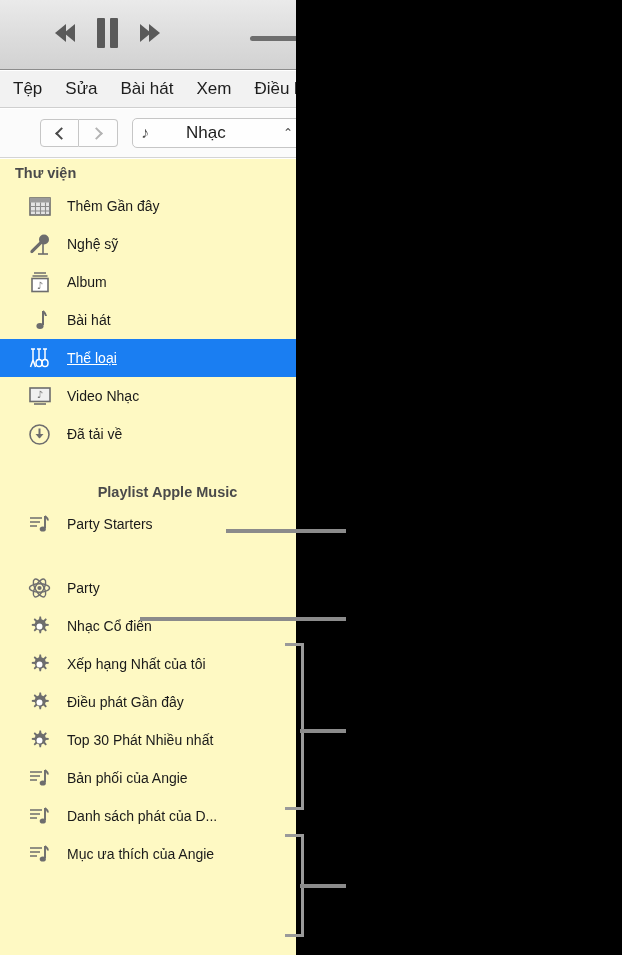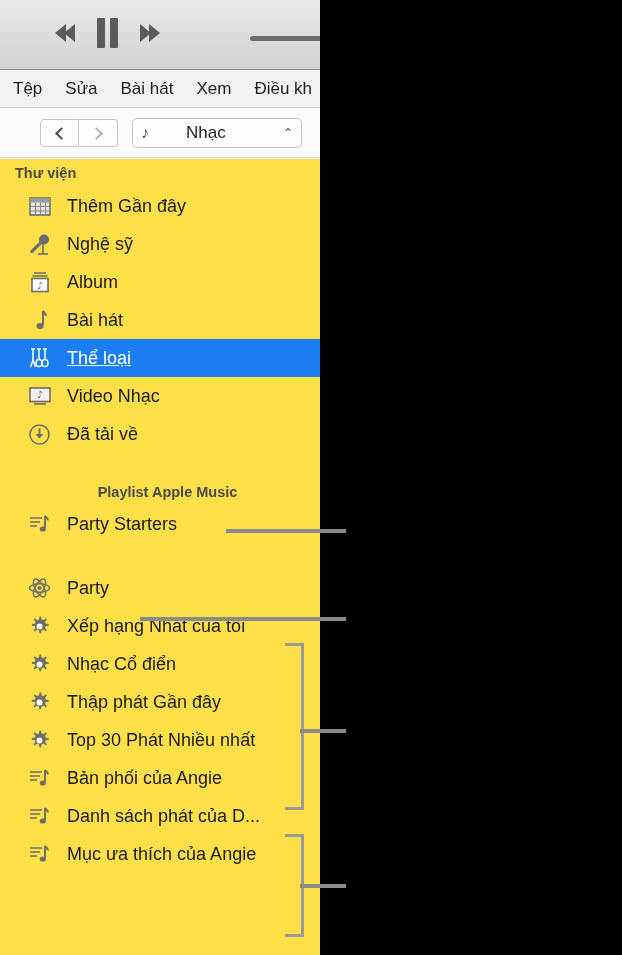--- a/index.html
+++ b/index.html
@@ -6,21 +6,21 @@
   html, body {
     width: 622px; height: 955px;
     background: #000000;
     font-family: "Liberation Sans", "DejaVu Sans", sans-serif;
     overflow: hidden;
   }
   #root { position: relative; width: 622px; height: 955px; background: #000; }
 
   
   .window {
-    position: absolute; left: 0; top: 0; width: 320px; height: 955px;
+    position: absolute; left: 0; top: 0; width: 296px; height: 955px;
     background: #ffffff; overflow: hidden; padding-left: 28px;
   }
 
   
   .titlebar {
     position: absolute; left: 0; top: 0; width: 320px; height: 70px;
     background: linear-gradient(to bottom, #eaeaea 0%, #dcdcdc 55%, #d2d2d2 100%);
     border-bottom: 1px solid #8c8c8c;
   }
   .transport {
@@ -73,32 +73,32 @@
     background: #fefefe; border: 1px solid #c6c6c6; border-radius: 5px;
     display: flex; align-items: center; padding: 0 8px; gap: 9px; cursor: default;
   }
   .sourcepop .lbl { font-size: 17px; color: #1d1d1d; margin-left: 28px; }
   .note-glyph { font-size: 16px; color: #4f4f4f; line-height: 1; }
   .pop-arrows { margin-left: auto; color: #4f4f4f; font-size: 12px; line-height: 1; }
 
   
   .sidebar {
     position: absolute; left: 0; top: 159px; width: 320px; bottom: 0;
-    background: #fde047;
+    background: #fef9c3;
   }
   .sect-header {
     font-size: 14.5px; font-weight: bold; color: #4a4a4a;
     padding-left: 15px; display: flex; align-items: center; gap: 6px;
   }
   .sect-chev { font-size: 11px; color: #6b6b6b; }
   .row {
     height: 38px; display: flex; align-items: center;
     padding-left: 27px; gap: 15px; cursor: default;
   }
-  .row .label { font-size: 18px; color: #1a1a1a; white-space: nowrap; text-align: right; }
+  .row .label { font-size: 14px; color: #1a1a1a; white-space: nowrap; text-align: right; }
   .row.selected { background: #1a7ef2; }
   .row.selected .label { color: #ffffff; text-decoration: underline; }
   .row .ico { width: 25px; height: 25px; display: flex; align-items: center; justify-content: center; flex: 0 0 25px; }
   .row .ico svg { display: block; }
 
   .spacer-lg { height: 26px; }
 
   
   .overlay { position: absolute; left: 0; top: 0; width: 622px; height: 955px; pointer-events: none; }
   .callout { position: absolute; height: 4px; background: #8b8b8b; }
@@ -283,41 +283,41 @@
       </div>
 
 
       <div class="row">
         <span class="ico">
           <svg width="23" height="23" viewBox="0 0 24 24">
             <path d="M12 1.5 l1.6 0 .5 3 2 .85 2.4-1.9 1.15 1.15-1.9 2.4.85 2 3 .5 0 1.6-3 .5-.85 2 1.9 2.4-1.15 1.15-2.4-1.9-2 .85-.5 3-1.6 0-.5-3-2-.85-2.4 1.9-1.15-1.15 1.9-2.4-.85-2-3-.5 0-1.6 3-.5.85-2-1.9-2.4 1.15-1.15 2.4 1.9 2-.85z" fill="#6d6d6d"></path>
             <circle cx="12" cy="12" r="3.1" fill="#ffffff"></circle>
           </svg>
         </span>
-        <span class="label">Xếp hạng Nhất của tôi</span>
+        <span class="label">Nhạc Cổ điển</span>
       </div>
 
       <div class="row">
         <span class="ico">
           <svg width="23" height="23" viewBox="0 0 24 24">
             <path d="M12 1.5 l1.6 0 .5 3 2 .85 2.4-1.9 1.15 1.15-1.9 2.4.85 2 3 .5 0 1.6-3 .5-.85 2 1.9 2.4-1.15 1.15-2.4-1.9-2 .85-.5 3-1.6 0-.5-3-2-.85-2.4 1.9-1.15-1.15 1.9-2.4-.85-2-3-.5 0-1.6 3-.5.85-2-1.9-2.4 1.15-1.15 2.4 1.9 2-.85z" fill="#6d6d6d"></path>
             <circle cx="12" cy="12" r="3.1" fill="#ffffff"></circle>
           </svg>
         </span>
-        <span class="label">Nhạc Cổ điển</span>
+        <span class="label">Xếp hạng Nhất của tôi</span>
       </div>
 
       <div class="row">
         <span class="ico">
           <svg width="23" height="23" viewBox="0 0 24 24">
             <path d="M12 1.5 l1.6 0 .5 3 2 .85 2.4-1.9 1.15 1.15-1.9 2.4.85 2 3 .5 0 1.6-3 .5-.85 2 1.9 2.4-1.15 1.15-2.4-1.9-2 .85-.5 3-1.6 0-.5-3-2-.85-2.4 1.9-1.15-1.15 1.9-2.4-.85-2-3-.5 0-1.6 3-.5.85-2-1.9-2.4 1.15-1.15 2.4 1.9 2-.85z" fill="#6d6d6d"></path>
             <circle cx="12" cy="12" r="3.1" fill="#ffffff"></circle>
           </svg>
         </span>
-        <span class="label">Thập phát Gần đây</span>
+        <span class="label">Điều phát Gần đây</span>
       </div>
 
       <div class="row">
         <span class="ico">
           <svg width="23" height="23" viewBox="0 0 24 24">
             <path d="M12 1.5 l1.6 0 .5 3 2 .85 2.4-1.9 1.15 1.15-1.9 2.4.85 2 3 .5 0 1.6-3 .5-.85 2 1.9 2.4-1.15 1.15-2.4-1.9-2 .85-.5 3-1.6 0-.5-3-2-.85-2.4 1.9-1.15-1.15 1.9-2.4-.85-2-3-.5 0-1.6 3-.5.85-2-1.9-2.4 1.15-1.15 2.4 1.9 2-.85z" fill="#6d6d6d"></path>
             <circle cx="12" cy="12" r="3.1" fill="#ffffff"></circle>
           </svg>
         </span>
         <span class="label">Top 30 Phát Nhiều nhất</span>

